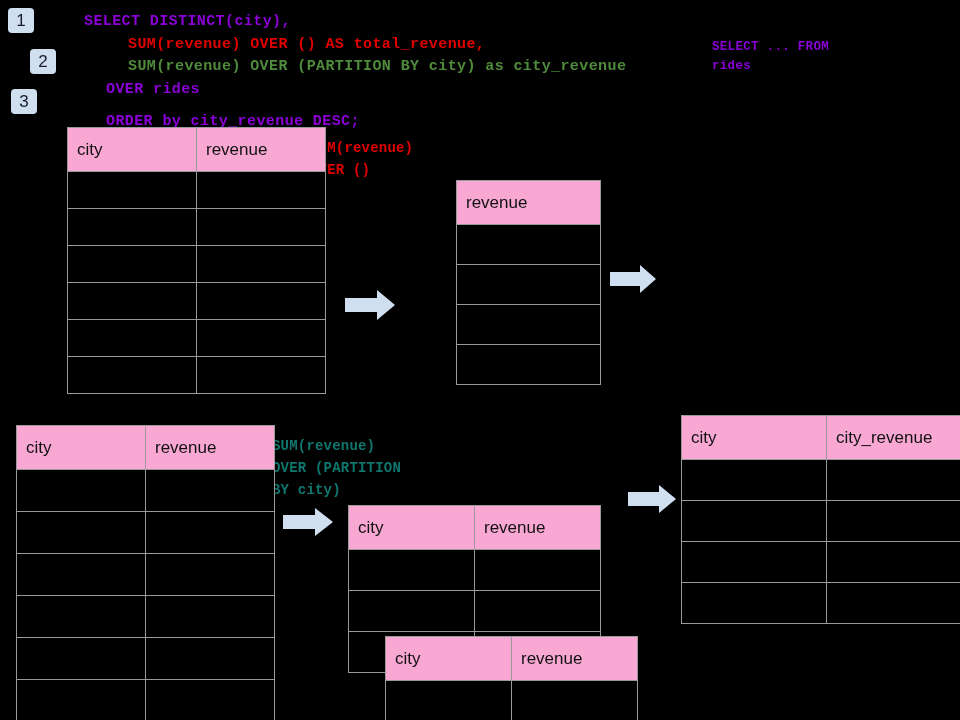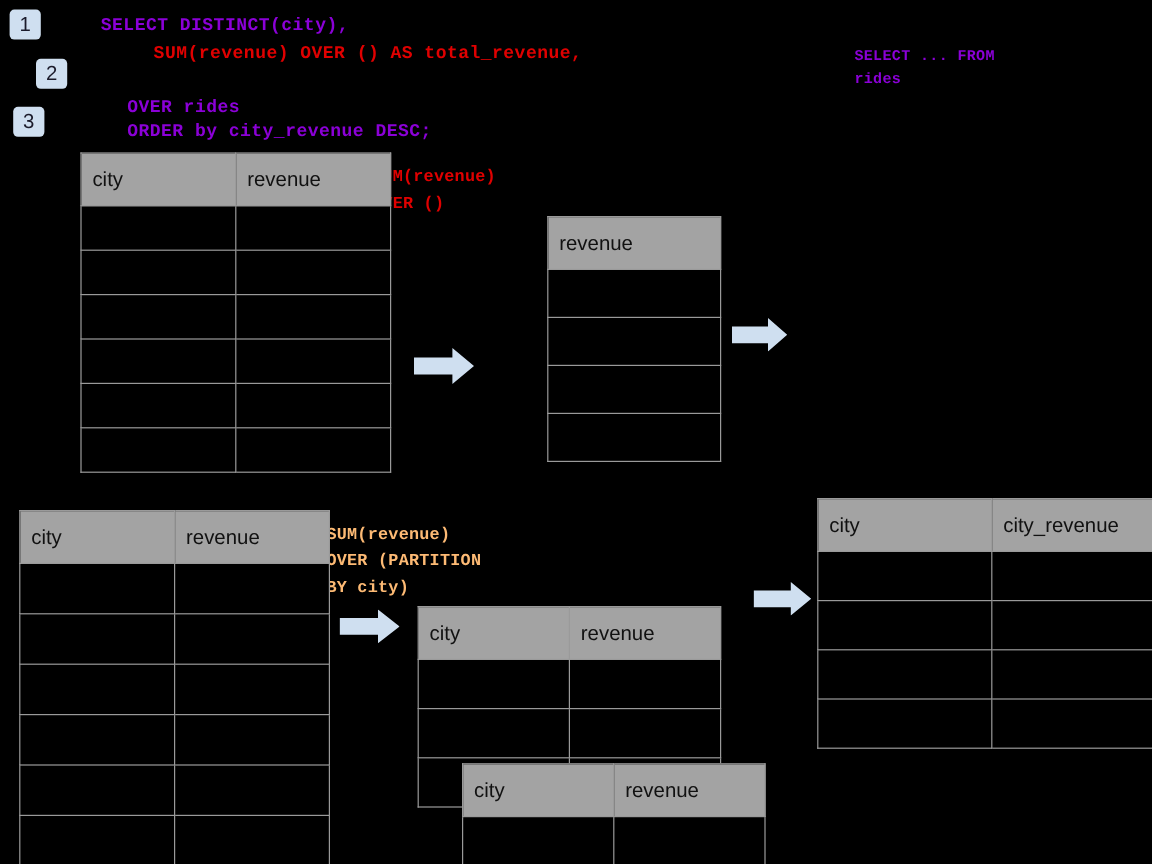--- a/index.html
+++ b/index.html
@@ -61,36 +61,36 @@
   .annot {
     position: absolute;
     font-family: "Liberation Mono", monospace;
     font-size: 14px;
     font-weight: bold;
     line-height: 22px;
     white-space: pre;
     letter-spacing: 0.2px;
   }
   .annot-red   { color: #E00000; }
-  .annot-green { color: #fdba74; }
+  .annot-green { color: #0f766e; }
 
   
   .tbl {
     position: absolute;
     border-collapse: collapse;
     table-layout: fixed;
     background: #000000;
   }
   .tbl td {
     border: 1px solid #9a9a9a;
     padding: 0;
     background: #000000;
   }
   .tbl td.hdr {
-    background: #a3a3a3;
+    background: #f9a8d4;
     color: #111111;
     font-family: "Liberation Sans", sans-serif;
     font-size: 17px;
     padding: 5px 0 5px 9px;
     text-align: left;
     vertical-align: middle;
     border: 1px solid #9a9a9a;
     white-space: nowrap;
   }
 
@@ -103,22 +103,23 @@
 <body>
 
 <div id="stage">
 
   <div class="badge" style="left:8px;  top:8px;">1</div>
   <div class="badge" style="left:30px; top:49px;">2</div>
   <div class="badge" style="left:11px; top:89px;">3</div>
 
   <div class="code code-purple" style="left:84px; top:11px;">SELECT DISTINCT(city),</div>
   <div class="code code-red" style="left:128px; top:34px;">SUM(revenue) OVER () AS total_revenue,</div>
+  <div class="code code-green" style="left:128px; top:56px;">SUM(revenue) OVER (PARTITION BY city) as city_revenue</div>
   <div class="code code-purple" style="left:106px; top:79px;">OVER rides</div>
-  <div class="code code-purple" style="left:106px; top:99px;">ORDER by city_revenue DESC;</div>
+  <div class="code code-purple" style="left:106px; top:111px;">ORDER by city_revenue DESC;</div>
 
   <div class="sidenote" style="left:712px; top:38px;">SELECT ... FROM
 rides</div>
 
   <div class="annot annot-red" style="left:310px; top:137px;">SUM(revenue)
 OVER ()</div>
 
   <div class="annot annot-green" style="left:272px; top:435px;">SUM(revenue)
 OVER (PARTITION
 BY city)</div>

